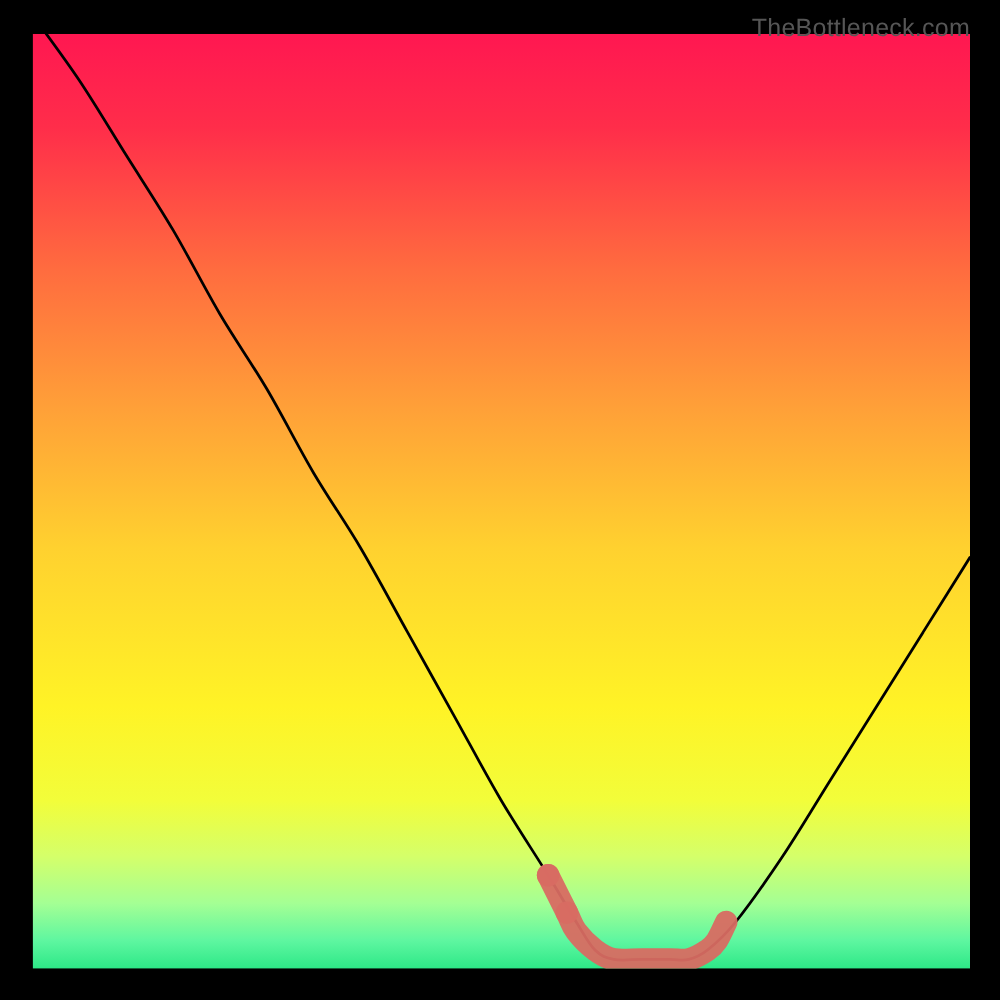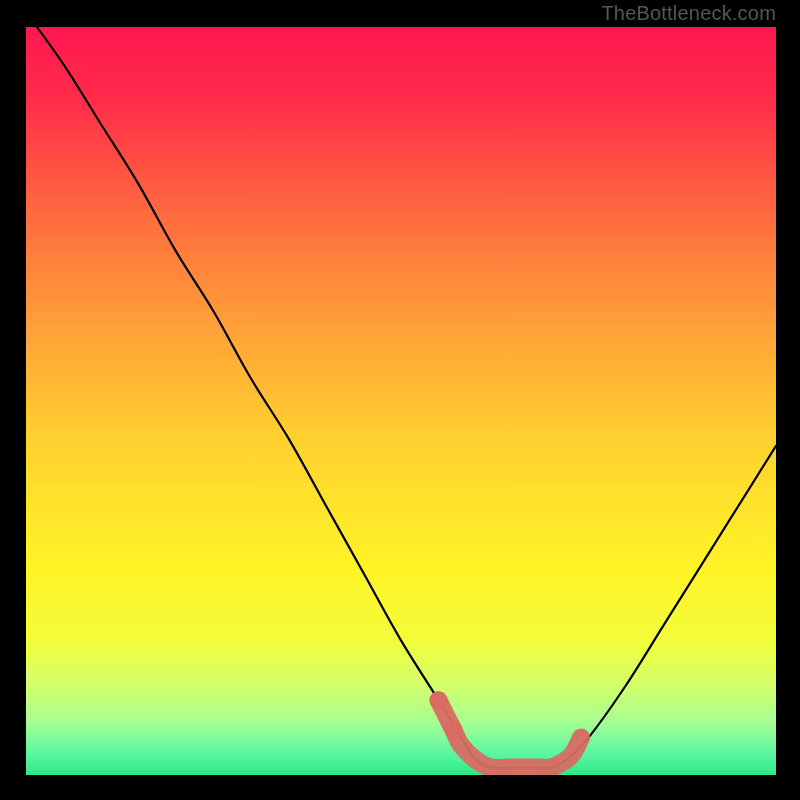--- a/index.html
+++ b/index.html
@@ -11,21 +11,21 @@
     background: #000;
   }
   .plot-area {
     position: absolute;
     left: 26px; top: 27px;
     width: 750px; height: 748px;
     overflow: hidden;
   }
   .attribution {
     position: absolute;
-    top: 2px;
+    top: 12px;
     right: 24px;
     font-family: Arial, Helvetica, sans-serif;
     font-size: 20px;
     font-weight: 500;
     color: #565656;
     letter-spacing: 0.2px;
   }
 </style>
 </head>
 <body>

